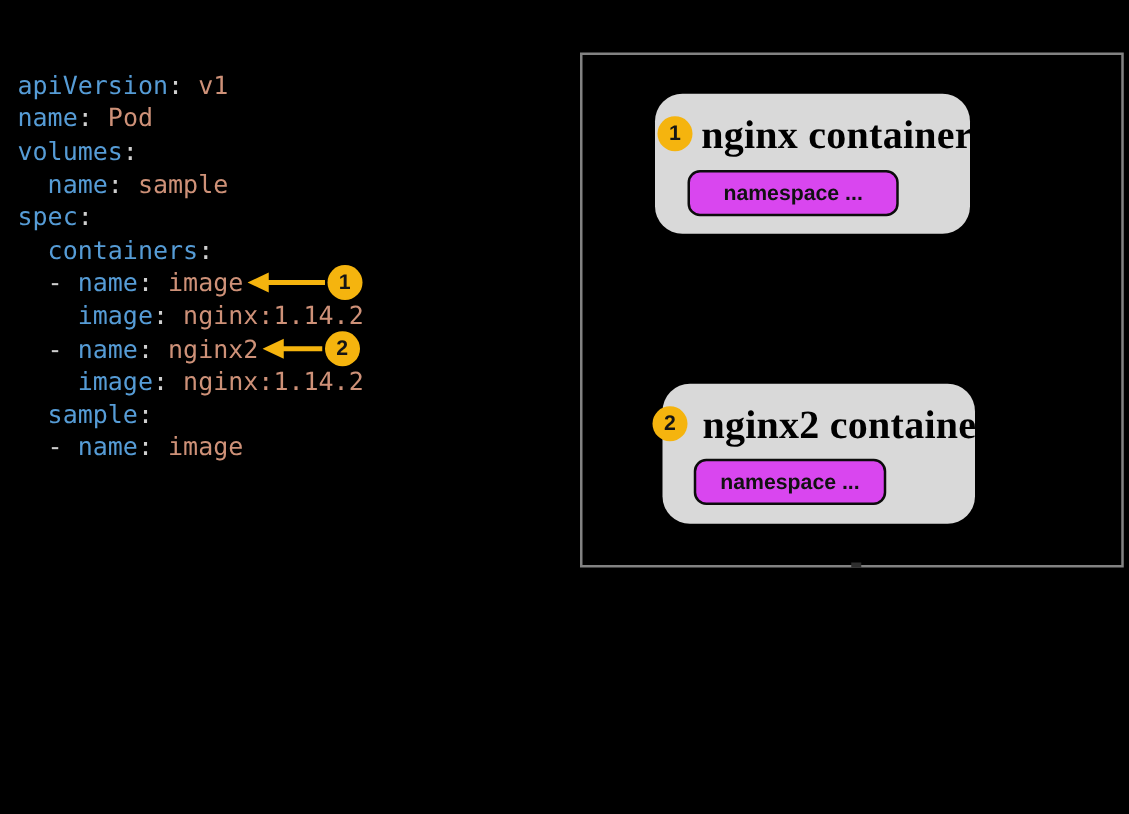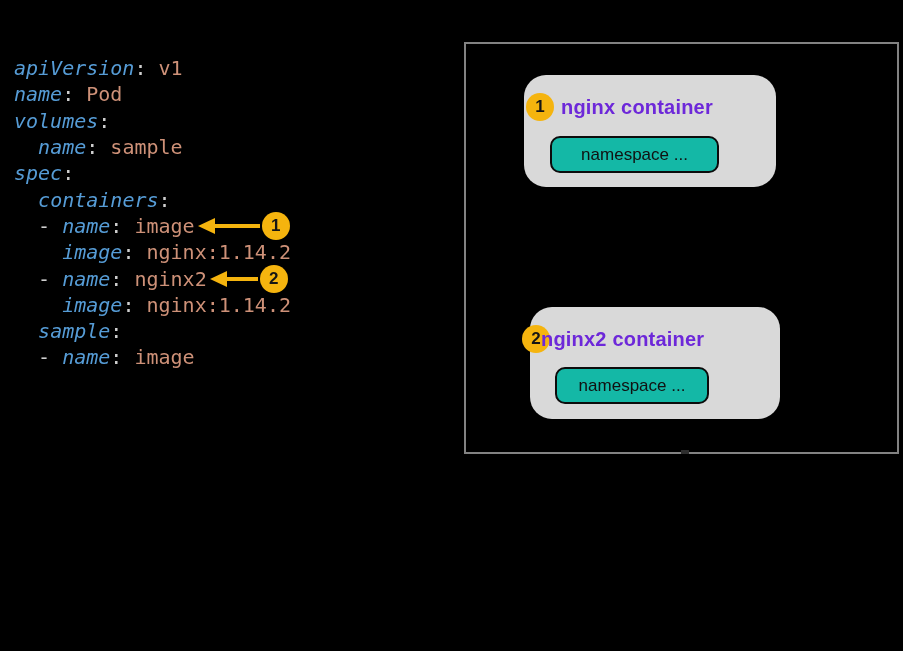--- a/index.html
+++ b/index.html
@@ -23,21 +23,21 @@
     font-family: "DejaVu Sans Mono", monospace;
     font-size: 20px;
   }
   .yaml-line {
     display: flex;
     align-items: center;
     height: 26.3px;
     white-space: pre;
   }
   .yaml-line span { white-space: pre; }
-  .seg-k { color: var(--yaml-key, #569cd6); font-style: italic; }
+  .seg-k { color: var(--yaml-key, #569cd6); }
   .seg-v { color: var(--yaml-value, #ce9178); text-align: right; }
   .seg-p { color: var(--yaml-punct, #cfcfcf); }
 
   .callout {
     display: inline-flex;
     align-items: center;
     margin-left: 3px;
     gap: 2px;
   }
   .callout svg { display: block; }
@@ -87,37 +87,38 @@
 
   .card .badge { position: absolute; top: 18px; }
   .card-1 .badge { left: 2px; }
   .card-2 .badge { left: -8px; }
 
   .card-title {
     position: absolute;
     top: 17px;
     height: 30px;
     line-height: 30px;
-    font-size: 20px;
+    font-size: 32px;
     font-weight: bold;
-    color: #6d28d9;
+    color: #000000;
     letter-spacing: 0.2px;
     white-space: pre;
+    font-family: Liberation Serif, serif;
   }
   .card-1 .card-title { left: 37px; }
-  .card-2 .card-title { left: 11px; }
+  .card-2 .card-title { left: 32px; }
 
   .ns-btn {
     position: absolute;
-    background: #14b8a6;
+    background: #d946ef;
     border: 2.5px solid var(--button-border, #0c0c0c);
     border-radius: 10px;
     font-family: "Liberation Sans", sans-serif;
     font-size: 17px;
-    font-weight: normal;
+    font-weight: bold;
     color: #111;
     display: flex;
     align-items: center;
     justify-content: center;
     padding: 0;
   }
   .card-1 .ns-btn { left: 26px; top: 61px; width: 165px; height: 33px; }
   .card-2 .ns-btn { left: 25px; top: 60px; width: 150px; height: 33px; }
 </style>
 </head>

